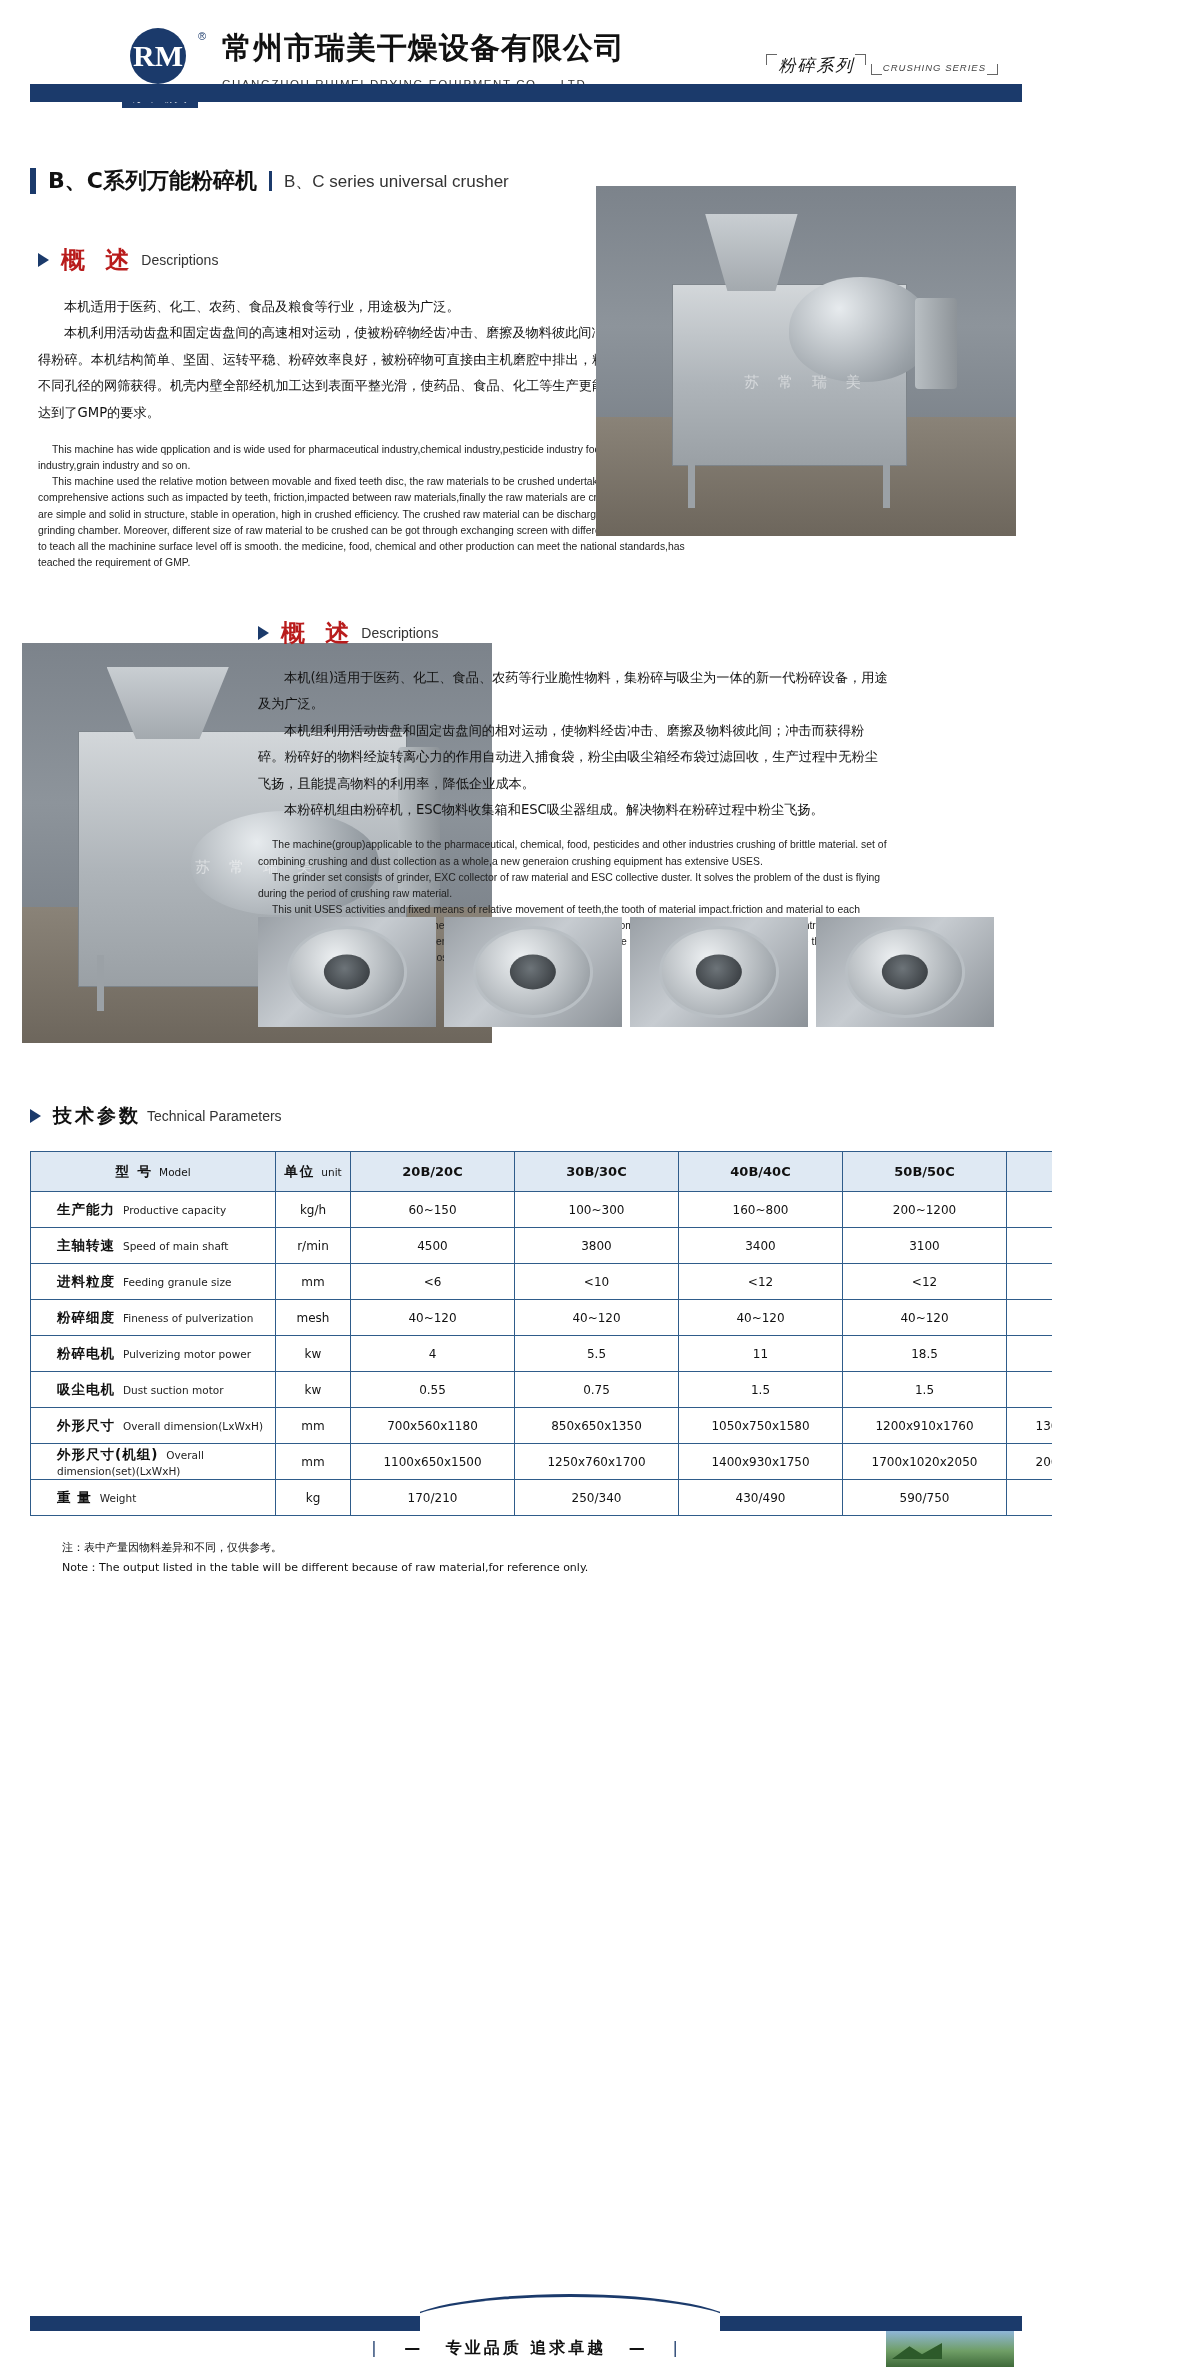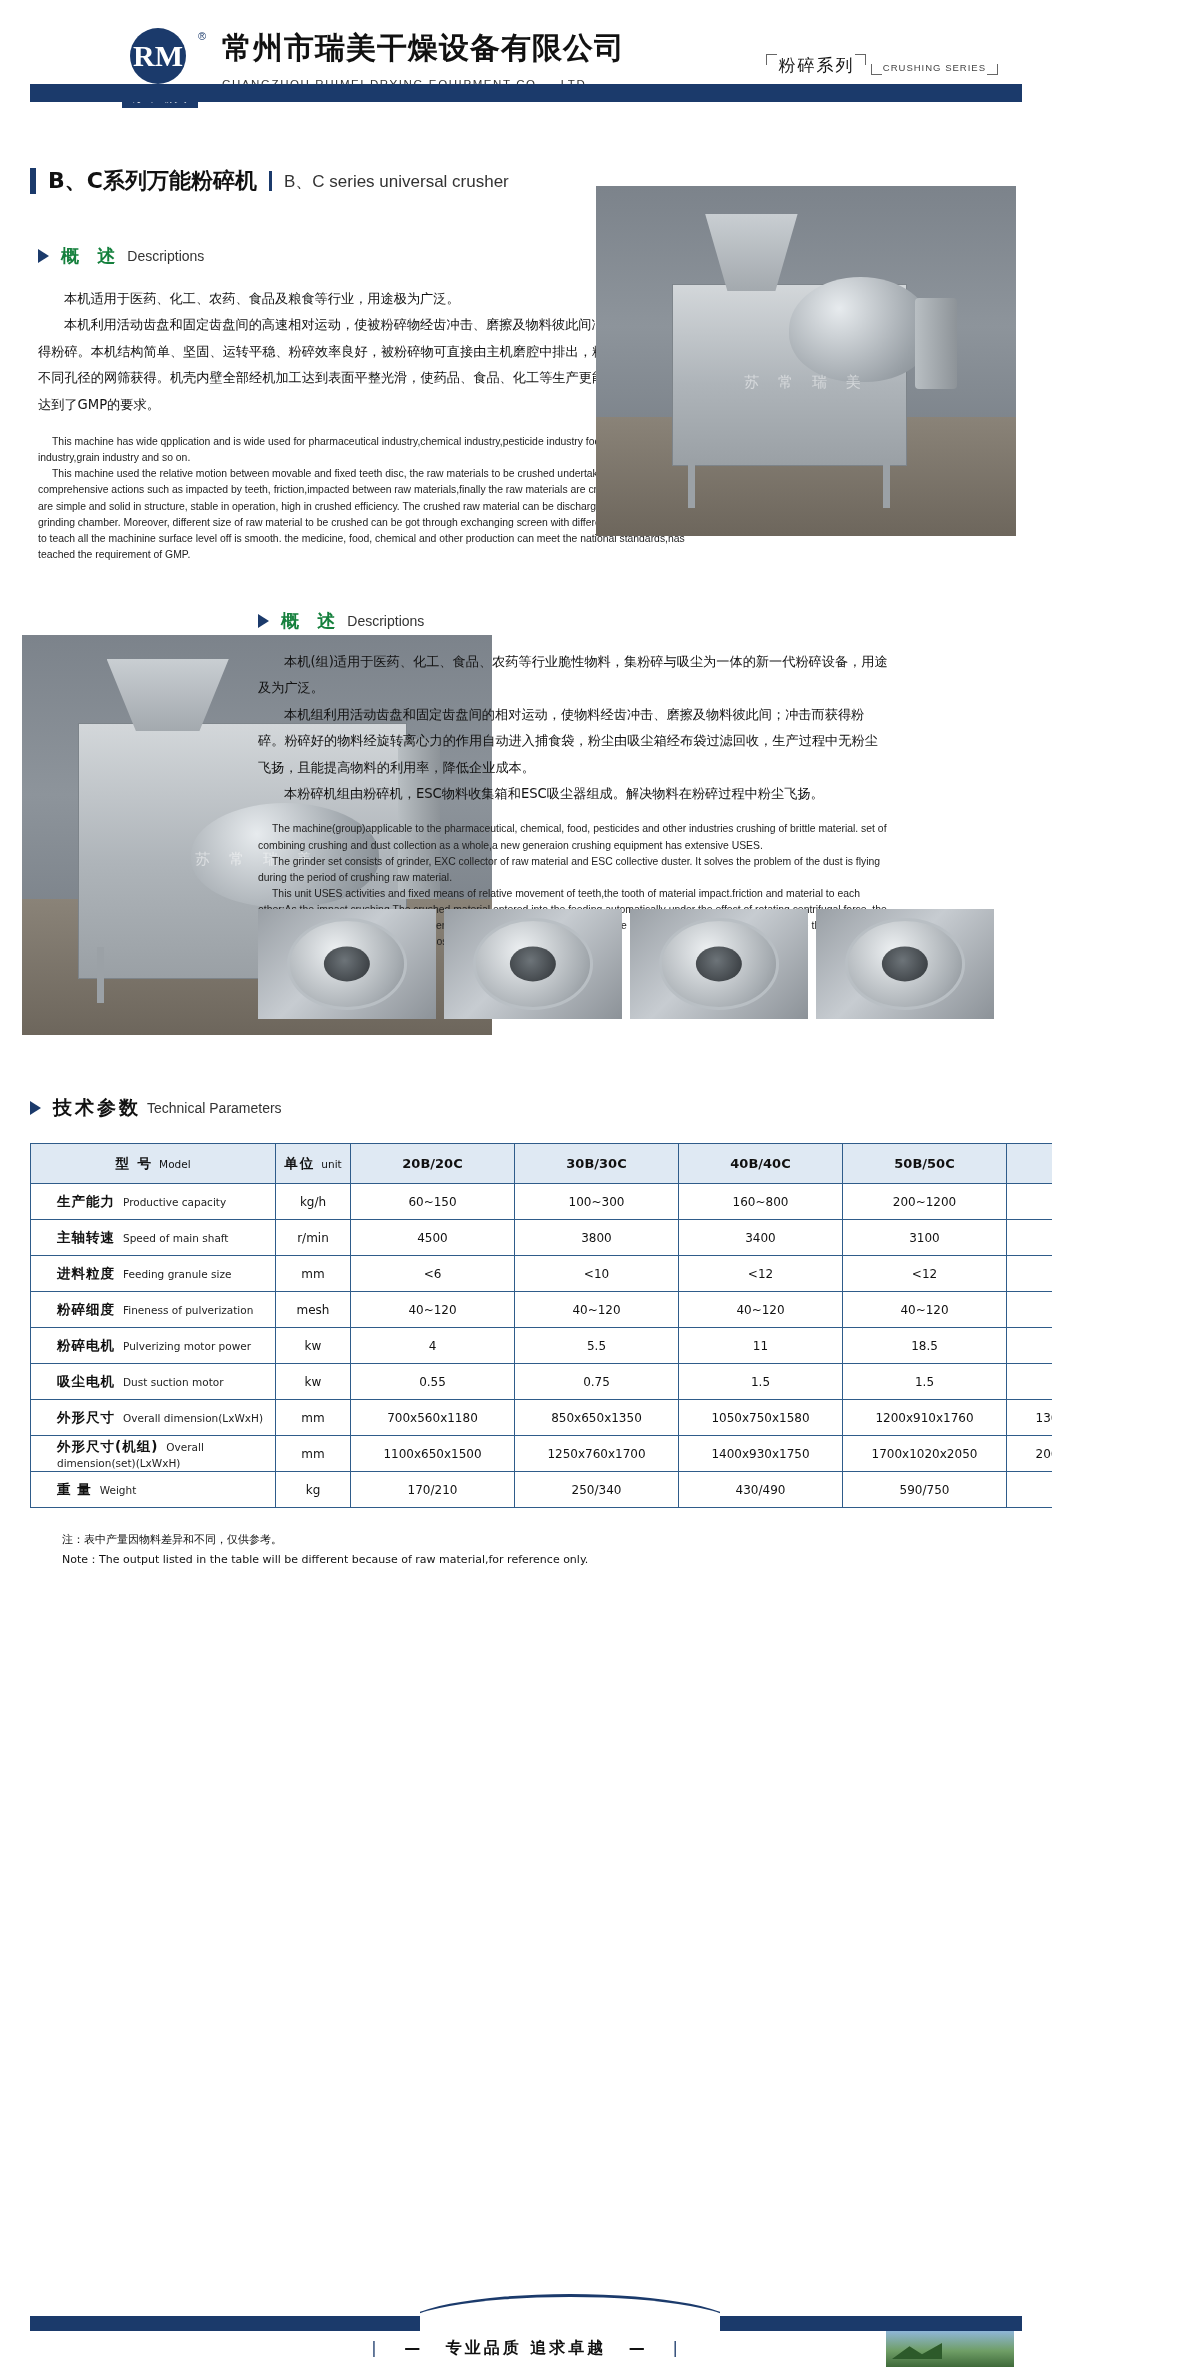--- a/index.html
+++ b/index.html
@@ -75,20 +75,21 @@
     position:absolute; left:0; top:18px;
     width:100%; height:0;
   }
   .series-badge {
     position:absolute;
     right:38px; top:48px;
     text-align:center;
     padding:6px 16px 4px 16px;
     z-index:5;
     background:#fff;
+    font-style:italic;
   }
   .series-cn { font-size:17px; color:#111; letter-spacing:2px; font-family:"DejaVu Sans", sans-serif;}
   .series-en { font-size:9.5px; color:#444; letter-spacing:1px; margin-top:3px;}
   .series-badge .cn-row{position:relative;display:inline-block;padding:0 12px;}
   .series-badge .cn-row:before,
   .series-badge .cn-row:after{
     content:"";position:absolute;top:0;width:10px;height:10px;border-top:1px solid #666;
   }
   .series-badge .cn-row:before{left:0;border-left:1px solid #666;}
   .series-badge .cn-row:after{right:0;border-right:1px solid #666;}
@@ -112,21 +113,21 @@
 
   
   .sec-head { display:flex; align-items:center; }
   .tri {
     width:0;height:0;
     border-left:11px solid #1b3a6b;
     border-top:7px solid transparent;
     border-bottom:7px solid transparent;
     margin-right:12px;
   }
-  .sec-cn { font-size:18px; font-weight:bold; letter-spacing:6px; color:#15803d; font-family:"DejaVu Sans", sans-serif;}
+  .sec-cn { font-size:24px; font-weight:bold; letter-spacing:6px; color:#b91c1c; font-family:"DejaVu Sans", sans-serif;}
   .sec-en { font-size:14px; color:#333; margin-left:6px;}
 
   
   .block1 { position:relative; margin-top:48px; }
   .b1-text { width:660px; margin-left:38px; }
   .cn-p {
     font-size:13.2px; line-height:2.0; color:#111;
     text-indent:26px;
     font-family:"DejaVu Sans", sans-serif;
   }

